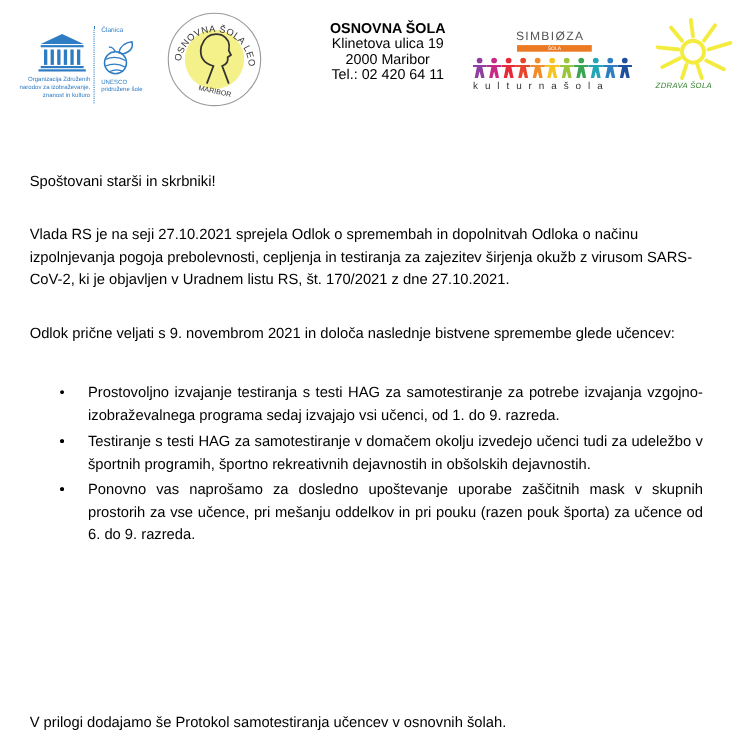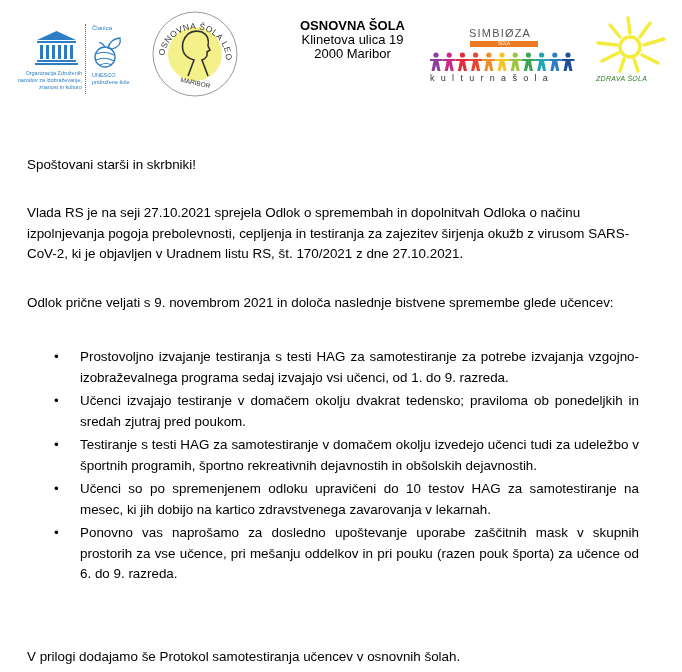--- a/index.html
+++ b/index.html
@@ -100,20 +100,21 @@
     <text font-size="8.5" fill="#333" font-family="Liberation Sans, sans-serif" letter-spacing="0.5">
       <textPath href="#ringPath" startOffset="4">OSNOVNA ŠOLA LEONA ŠTUKLJA</textPath>
     </text>
     <text x="45" y="75" text-anchor="middle" font-size="6.5" fill="#333" font-family="Liberation Sans, sans-serif" transform="rotate(12 45 75)">MARIBOR</text>
   </svg>
 
   <div class="address">
     <div class="name">OSNOVNA ŠOLA</div>
     <div>Klinetova ulica 19</div>
     <div>2000 Maribor</div>
+    <div>Tel.: 02 420 64 11</div>
   </div>
 
   <div class="simbioza">
     <div class="word">SIMBIØZA</div>
     <div class="bar">ŠOLA</div>
     <svg class="people" width="148" height="20" viewBox="0 0 148 20">
       <g id="ppl">
           <g fill="#8e3fa0">
             <circle cx="6" cy="3" r="2.6"></circle>
             <path d="M-0.5 7 L12.5 7 L12.5 9 L8.5 9 L10.5 19 L7.5 19 L6 13 L4.5 19 L1.5 19 L3.5 9 L-0.5 9 Z"></path>
@@ -181,19 +182,19 @@
     <div class="label">ZDRAVA ŠOLA</div>
   </div>
 </div>
 
 <div class="doc">
   <div class="greeting">Spoštovani starši in skrbniki!</div>
   <div class="p1">Vlada RS je na seji 27.10.2021 sprejela Odlok o spremembah in dopolnitvah Odloka o načinu izpolnjevanja pogoja prebolevnosti, cepljenja in testiranja za zajezitev širjenja okužb z virusom SARS-CoV-2, ki je objavljen v Uradnem listu RS, št. 170/2021 z dne 27.10.2021.</div>
   <div class="p2">Odlok prične veljati s 9. novembrom 2021 in določa naslednje bistvene spremembe glede učencev:</div>
   <ul class="bullets">
     <li><span class="dot">•</span><span>Prostovoljno izvajanje testiranja s testi HAG za samotestiranje za potrebe izvajanja vzgojno-izobraževalnega programa sedaj izvajajo vsi učenci, od 1. do 9. razreda.</span></li>
-    <li><span class="dot">•</span><span>Učenci izvajajo testiranje v domačem okolju dvakrat tedensko; praviloma ob ponedeljkih in sredah zjutraj pred poukom.</span></li>
+    <li><span class="dot">•</span></li>
     <li><span class="dot">•</span><span>Testiranje s testi HAG za samotestiranje v domačem okolju izvedejo učenci tudi za udeležbo v športnih programih, športno rekreativnih dejavnostih in obšolskih dejavnostih.</span></li>
-    <li><span class="dot">•</span><span>Učenci so po spremenjenem odloku upravičeni do 10 testov HAG za samotestiranje na mesec, ki jih dobijo na kartico zdravstvenega zavarovanja v lekarnah.</span></li>
+    <li><span class="dot">•</span></li>
     <li><span class="dot">•</span><span>Ponovno vas naprošamo za dosledno upoštevanje uporabe zaščitnih mask v skupnih prostorih za vse učence, pri mešanju oddelkov in pri pouku (razen pouk športa) za učence od 6. do 9. razreda.</span></li>
   </ul>
   <div class="closing">V prilogi dodajamo še Protokol samotestiranja učencev v osnovnih šolah.</div>
 </div>
 
 </body></html>

